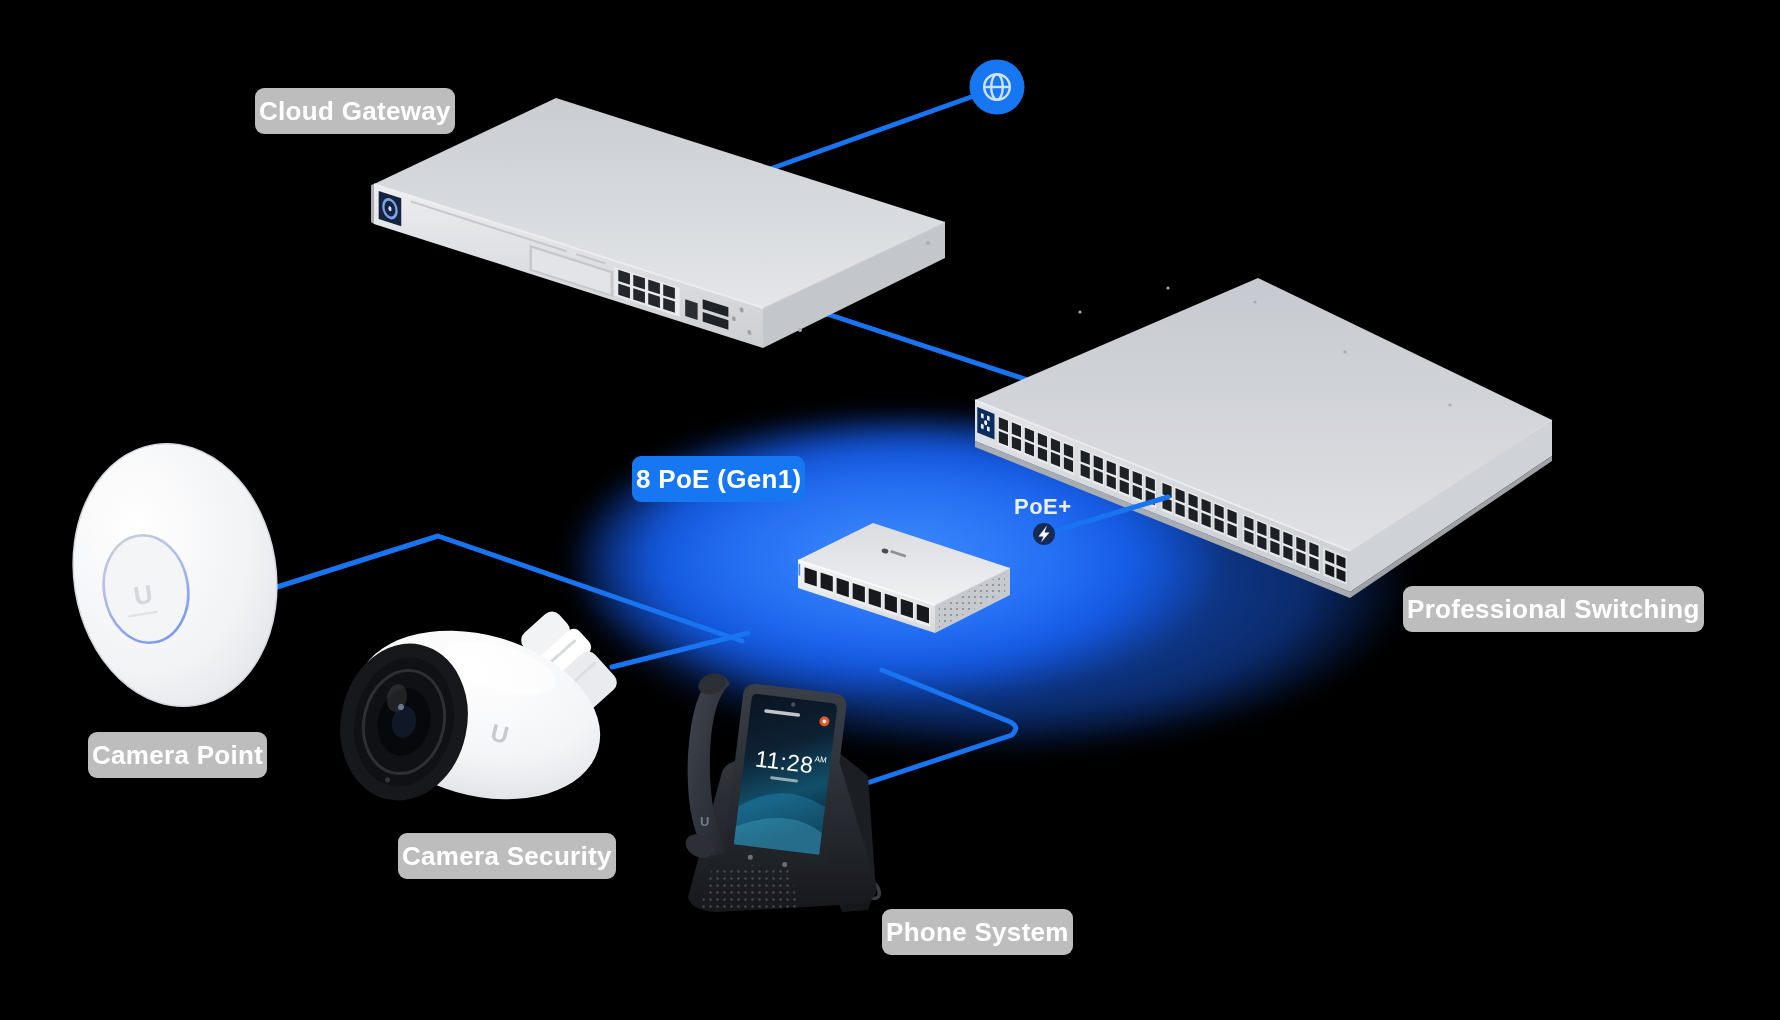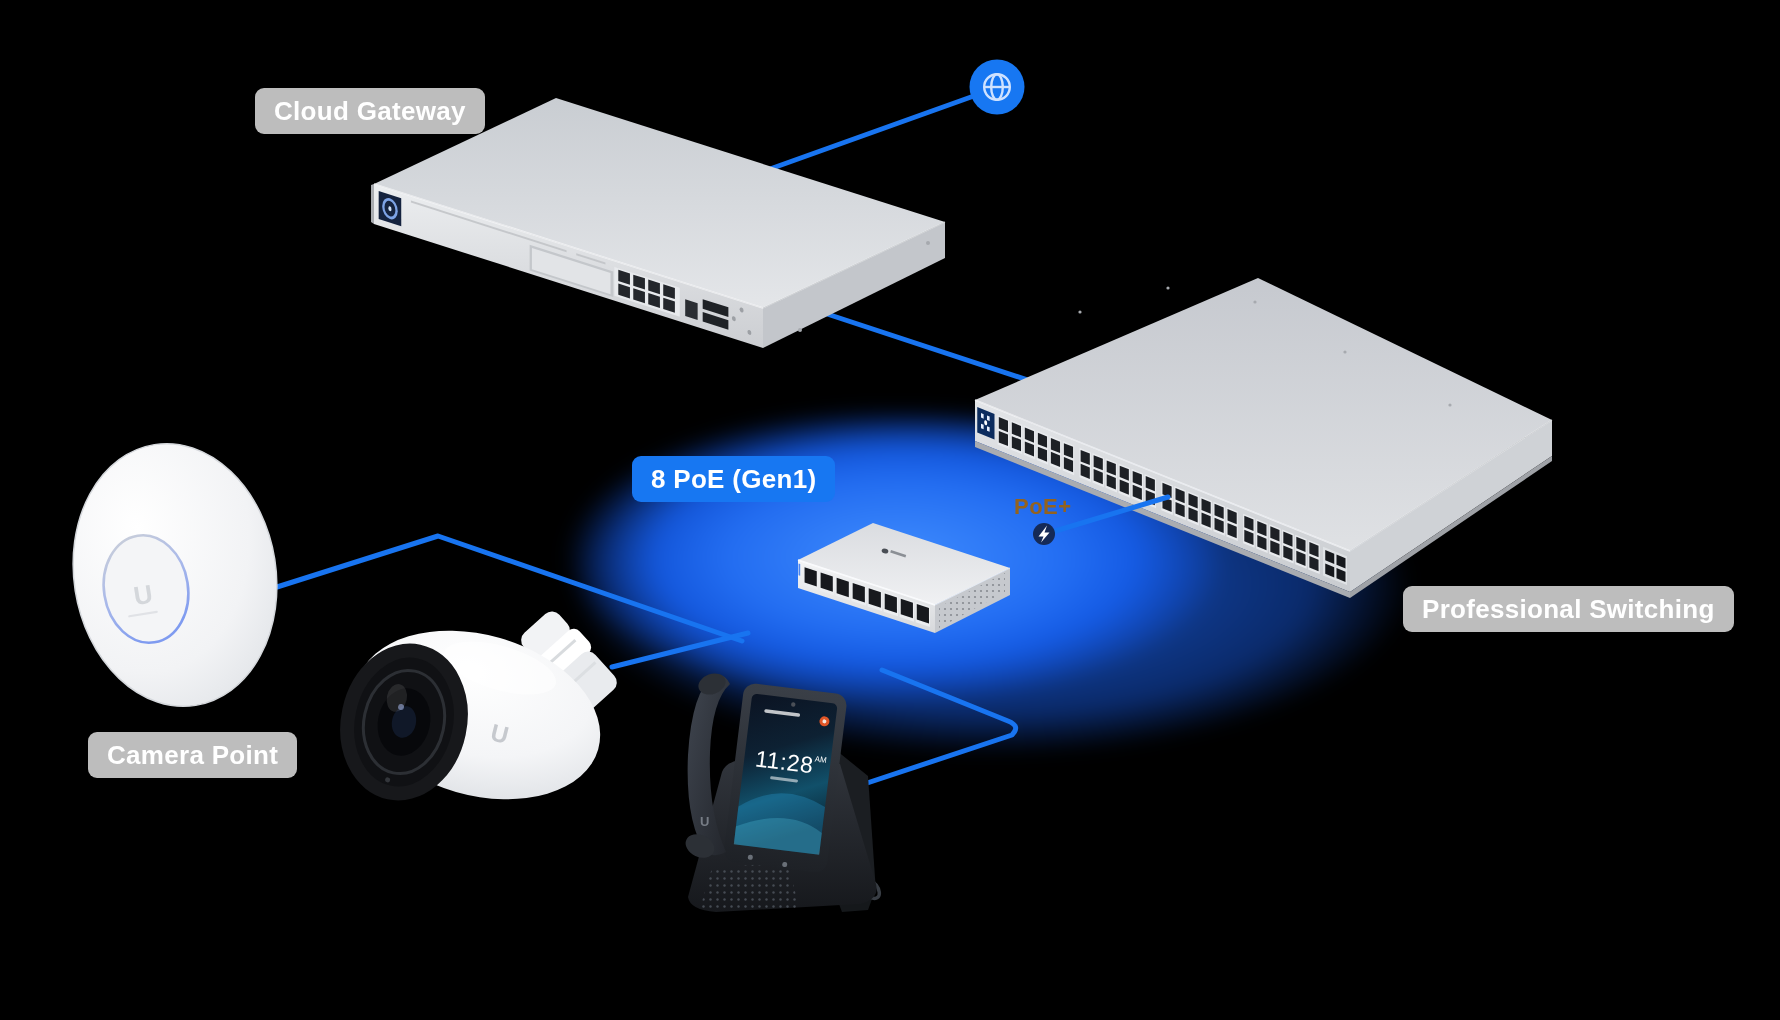--- a/index.html
+++ b/index.html
@@ -6,24 +6,24 @@
   #stage{position:relative;width:1780px;height:1020px;background:#000;overflow:hidden;
          font-family:"Liberation Sans",sans-serif;}
   .glow{position:absolute;left:540px;top:358px;width:960px;height:452px;
     background:
       radial-gradient(ellipse 46% 44% at 37% 44%, rgba(64,141,255,0.98) 0%, rgba(36,112,247,0.95) 38%, rgba(22,96,241,0.85) 54%, rgba(18,88,236,0.40) 66%, rgba(18,88,236,0) 75%),
       radial-gradient(ellipse 60% 52% at 47% 50%, rgba(28,103,243,0.80) 0%, rgba(23,94,238,0.45) 55%, rgba(20,86,232,0) 73%);
     filter:blur(9px);}
   svg{position:absolute;left:0;top:0;}
   svg text{font-family:"Liberation Sans",sans-serif;}
   .pill{position:absolute;background:#bdbdbd;color:#fff;font-size:26px;font-weight:bold;
-        letter-spacing:.3px;line-height:1;padding:10px 19px;border-radius:9px;white-space:nowrap;}
+        letter-spacing:.3px;line-height:1;padding:10px 4px;border-radius:9px;white-space:nowrap;}
   .pill.blue{background:#1777f2;}
   .poe-plus{position:absolute;left:1014px;top:494px;font-size:22px;font-weight:bold;
-        color:#a16207;opacity:.9;letter-spacing:.5px;}
+        color:#ffffff;opacity:.9;letter-spacing:.5px;}
 </style>
 </head>
 <body>
 
 <div id="stage">
 
   <div class="glow"></div>
 
   <svg width="1780" height="1020" viewBox="0 0 1780 1020">
     <defs>
@@ -357,15 +357,17 @@
         <ellipse cx="997" cy="87" rx="5.8" ry="12.8"></ellipse>
         <line x1="984.2" y1="87" x2="1009.8" y2="87"></line>
       </g>
     </g>
   </svg>
 
   <div class="pill" style="left:255px;top:88px">Cloud Gateway</div>
   <div class="pill blue" style="left:632px;top:456px">8 PoE (Gen1)</div>
   <div class="pill" style="left:1403px;top:586px">Professional Switching</div>
   <div class="pill" style="left:88px;top:732px">Camera Point</div>
+  <div class="pill" style="left:398px;top:833px">Camera Security</div>
+  <div class="pill" style="left:882px;top:909px">Phone System</div>
   <div class="poe-plus">PoE+</div>
 
 </div>
 
 </body></html>

